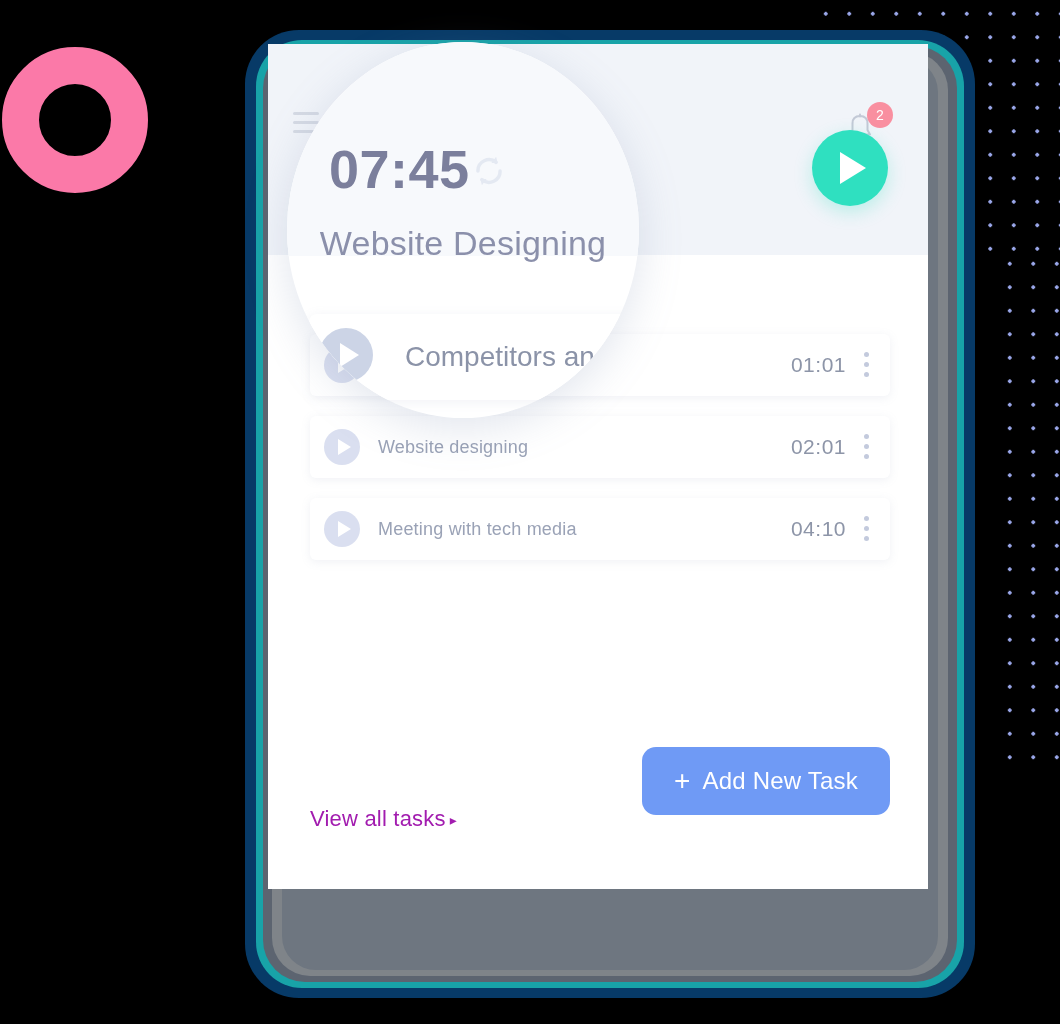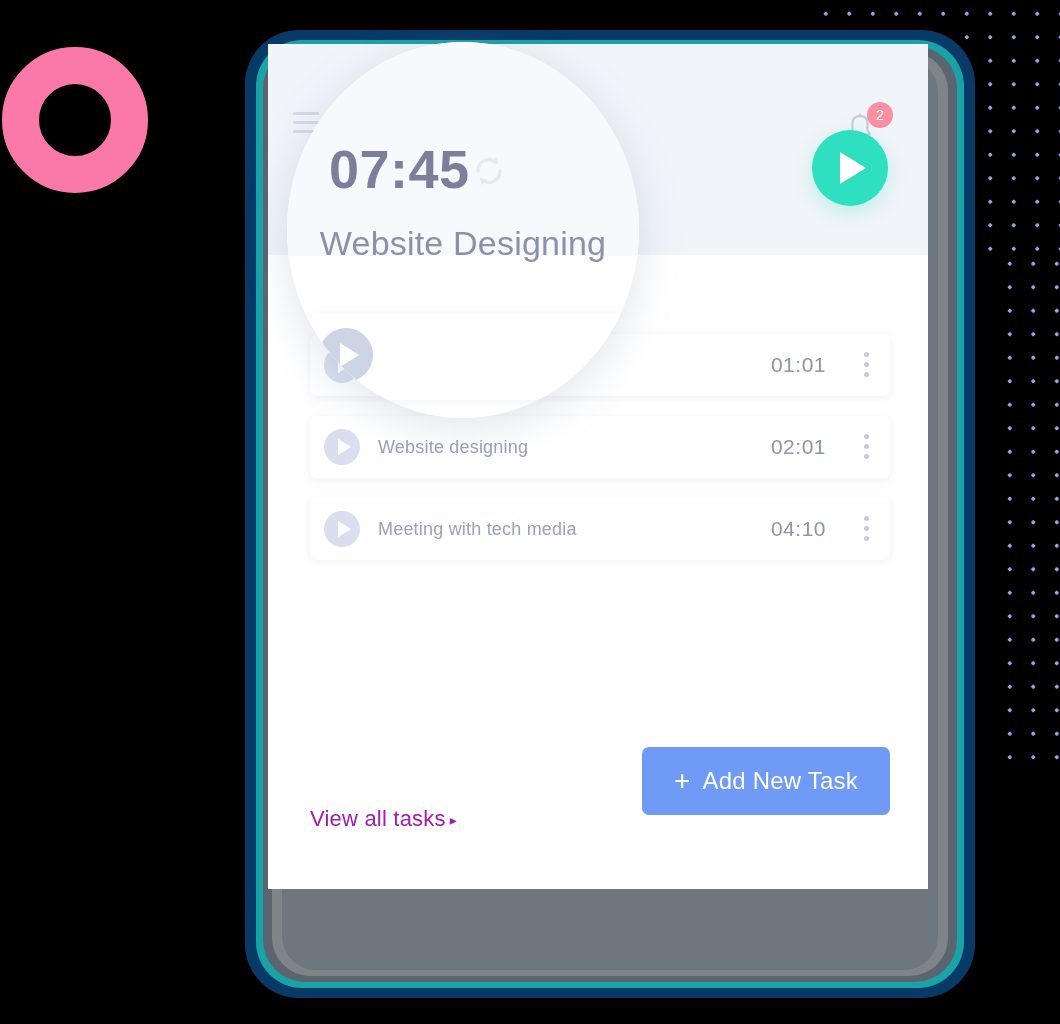--- a/index.html
+++ b/index.html
@@ -225,21 +225,21 @@
     position: absolute;
     left: 68px; top: 50%;
     transform: translateY(-50%);
     font-size: 18px;
     color: #9aa2b6;
     letter-spacing: 0.2px;
     white-space: nowrap;
   }
   .task-time {
     position: absolute;
-    right: 64px; top: 50%;
+    right: 44px; top: 50%;
     transform: translateY(-50%);
     font-size: 21px;
     color: #8d95a8;
     letter-spacing: 0.5px;
   }
   .task-menu {
     position: absolute;
     right: 20px; top: 50%;
     transform: translateY(-50%);
     width: 6px; height: 26px;
@@ -265,21 +265,21 @@
   #view-all .caret {
     display: inline-block;
     margin-left: 4px;
     font-size: 14px;
     vertical-align: middle;
   }
   #add-task-button {
     position: absolute;
     right: 38px; top: 703px;
     width: 248px; height: 68px;
-    border-radius: 7px;
+    border-radius: 14px;
     background: #6f9af5;
     color: #ffffff;
     font-size: 24px;
     border: none;
     cursor: pointer;
     font-family: "Liberation Sans", sans-serif;
     letter-spacing: 0.2px;
   }
   #add-task-button .plus {
     font-size: 28px;
@@ -478,16 +478,17 @@
         <path d="M5 12 A7 7 0 0 1 16.5 6.5" fill="none" stroke="#e4e9f2" stroke-width="2.2" stroke-linecap="round"></path>
         <path d="M16.5 3 L17.5 7 L13.5 7 Z" fill="#e4e9f2"></path>
         <path d="M7.5 21 L6.5 17 L10.5 17 Z" fill="#e4e9f2"></path>
       </svg>
     </span>
     <div id="lens-timer-label">Website Designing</div>
     <div id="lens-row">
       <div id="lens-row-play">
         <span class="tri"></span>
       </div>
+      <div id="lens-row-name">Competitors anal</div>
     </div>
   </div>
 
 </div>
 
 </body></html>

